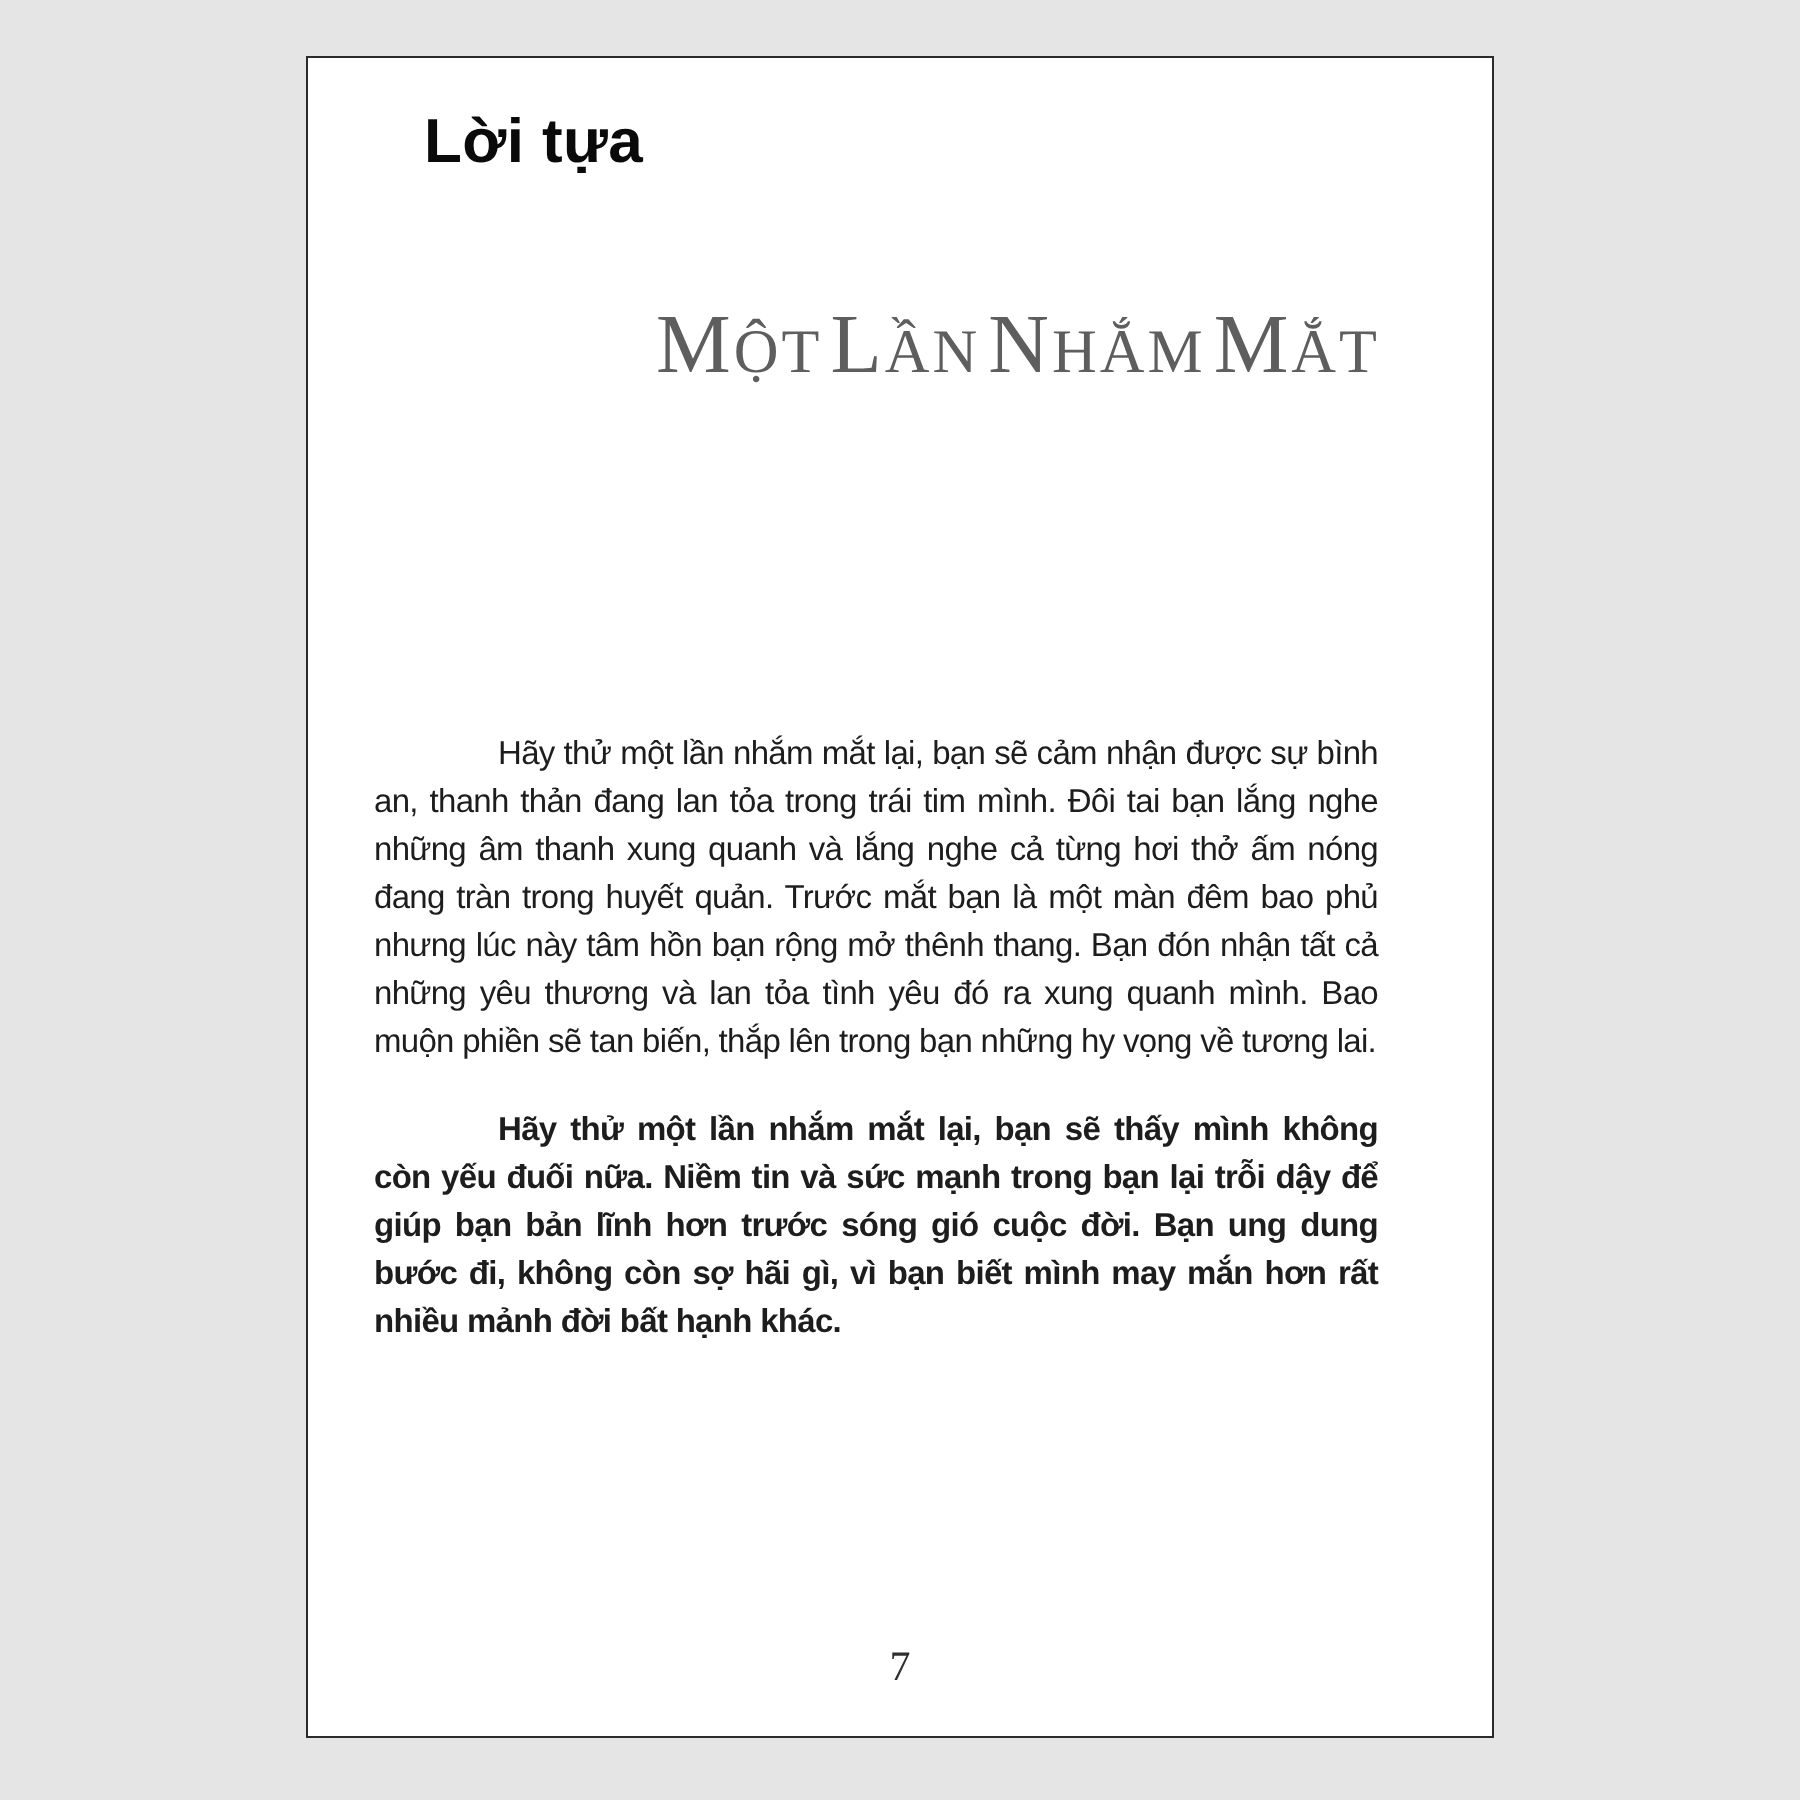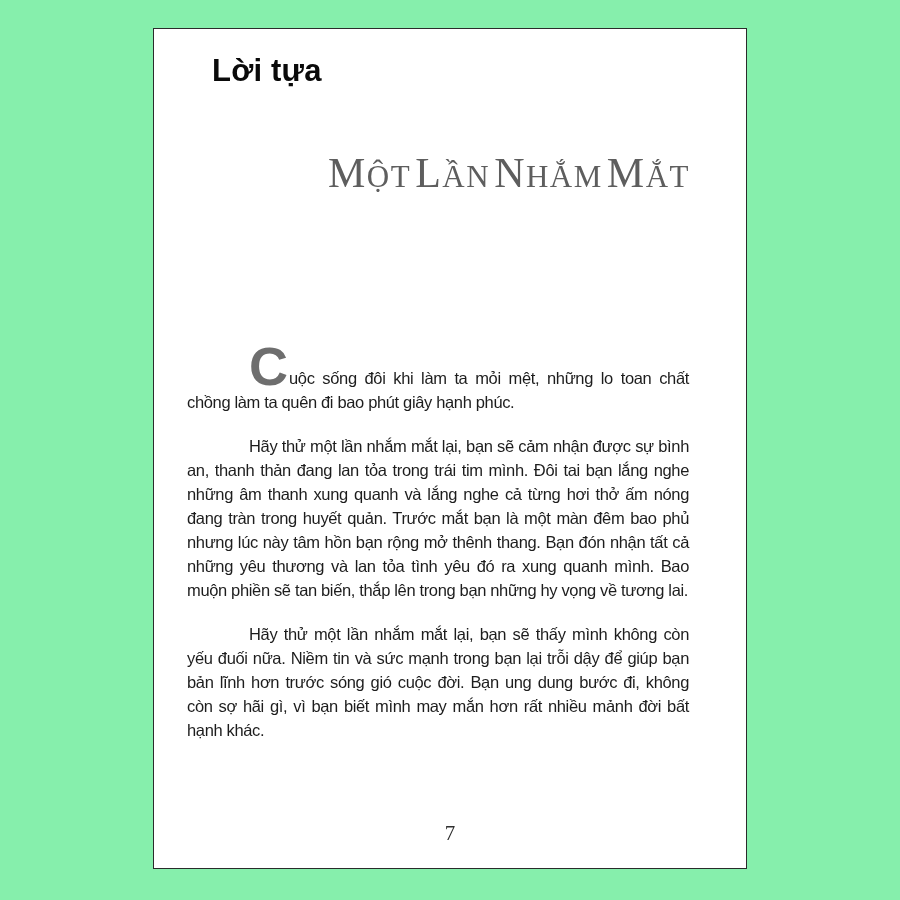--- a/index.html
+++ b/index.html
@@ -3,21 +3,21 @@
 <meta charset="utf-8">
 <style>
   :root{
     --text:#1d1d1d; --title_gray:#5e5e5e; --dropcap_gray:#6e6e6e;
     --border:#2b2b2b; --pagenum:#2f2f2f; --heading:#0a0a0a; --paper:#ffffff;
   }
   *{margin:0;padding:0;box-sizing:border-box;}
   html,body{width:900px;height:900px;background:#fff;overflow:hidden;}
   body{font-family:"Liberation Sans",sans-serif;}
 
-  .canvas{position:relative;width:900px;height:900px;background:#86efac;}
+  .canvas{position:relative;width:900px;height:900px;background:#e5e5e5;}
 
   .page{
     position:absolute;left:153px;top:28px;width:594px;height:841px;
     background:var(--paper);border:1.5px solid var(--border);
   }
 
   .chapter-label{
     position:absolute;left:58px;top:24px;
     font-size:31px;font-weight:700;color:var(--heading);
     letter-spacing:0.2px;
@@ -34,21 +34,21 @@
   .sc-small{font-size:31px;}
   .title-line{display:block;}
 
   .content{
     position:absolute;left:33px;right:57px;top:336px;
     color:var(--text);
     font-size:16.5px;line-height:24px;letter-spacing:-0.35px;
     text-align:justify;
   }
   .content p{margin-bottom:20px;text-indent:62px;}
-  .content p:last-child{margin-bottom:4px;}
+  .content p:last-child{margin-bottom:4px;font-weight:bold;}
 
   .dropcap{
     font-size:54px;line-height:0;font-weight:700;
     color:var(--dropcap_gray);letter-spacing:0px;
     position:relative;top:1px;padding-right:1px;
   }
 
   .page-number{
     position:absolute;left:0;right:0;bottom:22px;
     text-align:center;font-family:"Liberation Serif",serif;
@@ -61,20 +61,19 @@
 <div class="canvas">
   <div class="page">
 
     <div class="chapter-label">Lời tựa</div>
 
     <div class="chapter-title">
       <span class="title-line"><span class="sc-word"><span class="sc-big">M</span><span class="sc-small">ỘT</span></span> <span class="sc-word"><span class="sc-big">L</span><span class="sc-small">ẦN</span></span> <span class="sc-word"><span class="sc-big">N</span><span class="sc-small">HẮM</span></span> <span class="sc-word"><span class="sc-big">M</span><span class="sc-small">ẮT</span></span></span>
     </div>
 
     <div class="content">
-      <p><span class="dropcap">C</span><span>uộc sống đôi khi làm ta mỏi mệt, những lo toan chất chồng làm ta quên đi bao phút giây hạnh phúc.</span></p>
       <p>Hãy thử một lần nhắm mắt lại, bạn sẽ cảm nhận được sự bình an, thanh thản đang lan tỏa trong trái tim mình. Đôi tai bạn lắng nghe những âm thanh xung quanh và lắng nghe cả từng hơi thở ấm nóng đang tràn trong huyết quản. Trước mắt bạn là một màn đêm bao phủ nhưng lúc này tâm hồn bạn rộng mở thênh thang. Bạn đón nhận tất cả những yêu thương và lan tỏa tình yêu đó ra xung quanh mình. Bao muộn phiền sẽ tan biến, thắp lên trong bạn những hy vọng về tương lai.</p>
       <p>Hãy thử một lần nhắm mắt lại, bạn sẽ thấy mình không còn yếu đuối nữa. Niềm tin và sức mạnh trong bạn lại trỗi dậy để giúp bạn bản lĩnh hơn trước sóng gió cuộc đời. Bạn ung dung bước đi, không còn sợ hãi gì, vì bạn biết mình may mắn hơn rất nhiều mảnh đời bất hạnh khác.</p>
     </div>
 
     <div class="page-number">7</div>
   </div>
 </div>
 
 </body></html>

